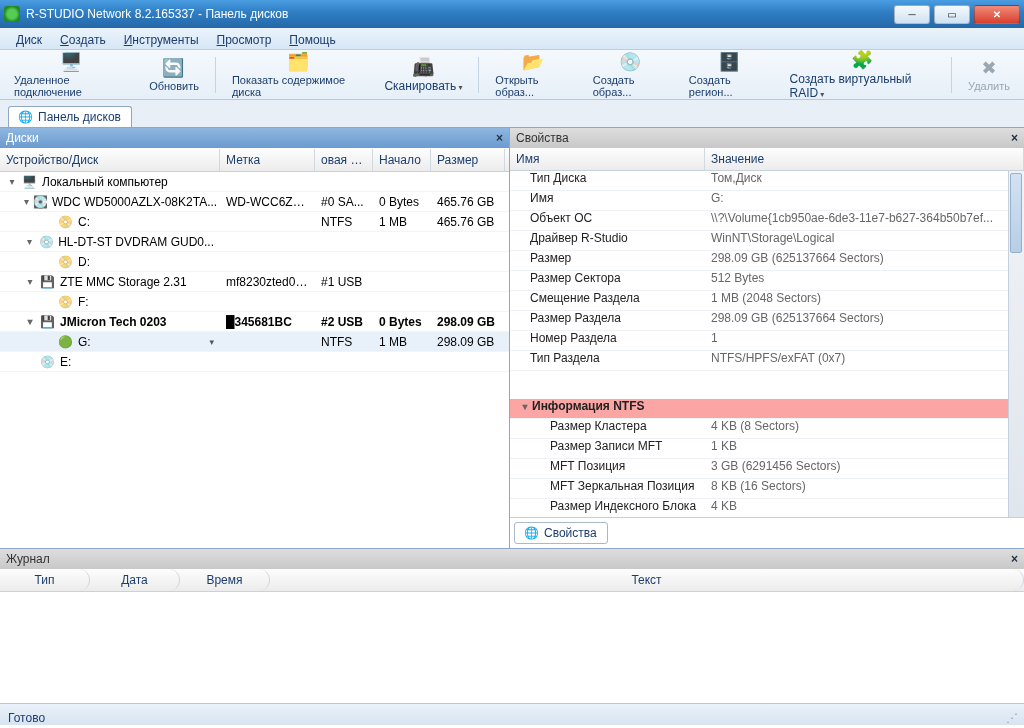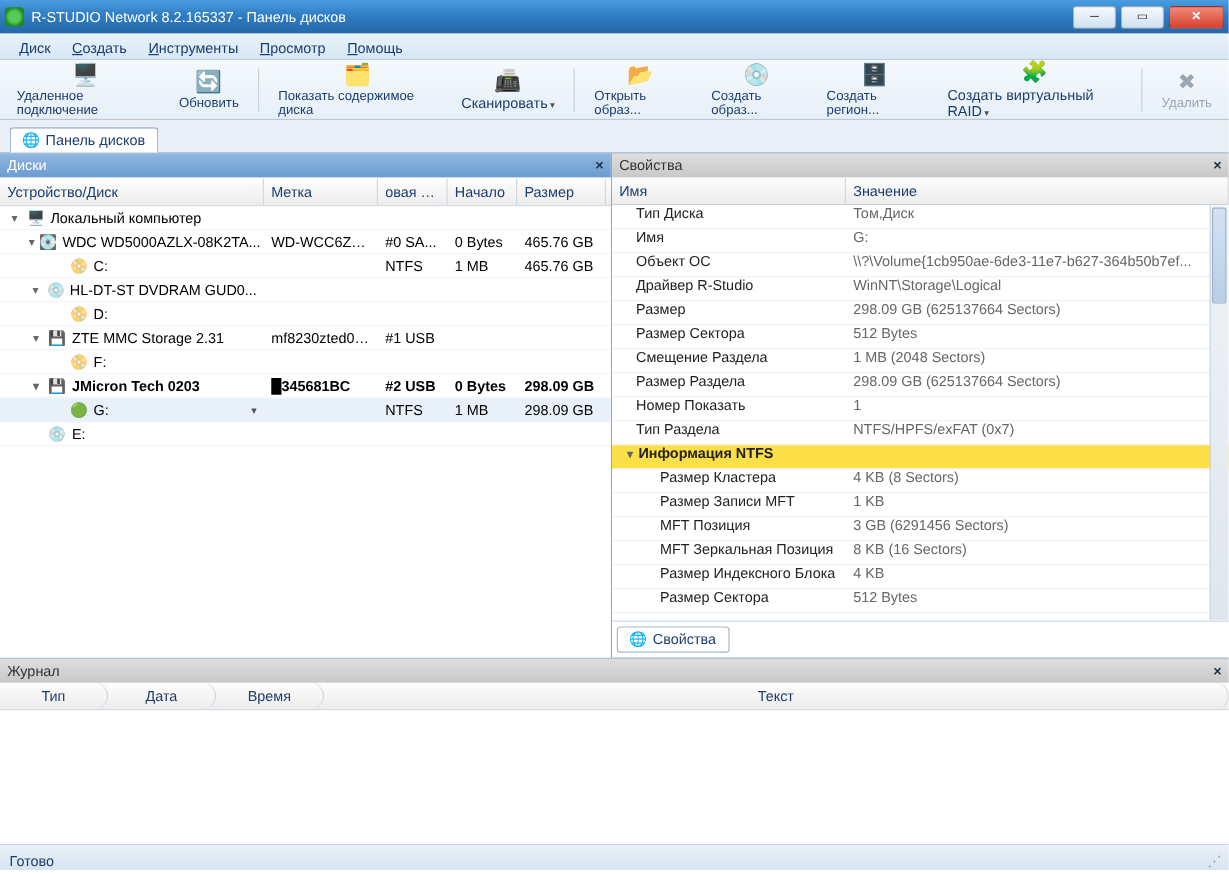--- a/index.html
+++ b/index.html
@@ -59,21 +59,21 @@
 
 .propcols{ display:flex; background:linear-gradient(#fdfdfd,#ececec); border-bottom:1px solid #c8d2dd; }
 .propcols div{ padding:4px 6px; border-right:1px solid #d0d8e0; color:#1c3d6e;}
 .pname{ width:195px;} .pval{flex:1;}
 .propbody{ flex:1; overflow:auto; background:#fff; position:relative;}
 .prow{ display:flex; height:20px; border-bottom:1px solid #eef1f5;}
 .prow .pn{ width:195px; padding-left:20px; color:#222;}
 .prow.section .pn{ padding-left:10px; font-weight:bold;}
 .prow.ind .pn{ padding-left:40px;}
 .prow .pv{ flex:1; color:#666; padding-left:6px; overflow:hidden; text-overflow:ellipsis; white-space:nowrap;}
-.prow.section{ background:#fde047; }
+.prow.section{ background:#fca5a5;margin-top:28px; }
 .prow .pexp{ width:10px; text-align:center; font-size:10px; color:#666; display:inline-block; margin-right:2px;}
 .prop-dd{ margin-left:auto; padding-right:6px; font-size:9px; color:#555;}
 .subtabs{ padding:4px; border-top:1px solid #c0d0e0;}
 .subtab{ display:inline-flex; align-items:center; gap:5px; background:#fff; border:1px solid #aab8c8; border-radius:3px; padding:3px 10px; color:#1c3d6e;}
 .scrollstub{ position:absolute; right:0; top:0; bottom:0; width:16px; background:linear-gradient(#f0f3f7,#e0e6ee); border-left:1px solid #c6d0dc;}
 .scrollthumb{ position:absolute; right:2px; top:2px; width:12px; height:80px; background:linear-gradient(#d4e2f2,#b7cee6); border:1px solid #96b0cc; border-radius:2px;}
 
 
 .logpane{ border-top:1px solid #8ea8c3; height:155px; display:flex; flex-direction:column;}
 .loghead{ display:flex; background:linear-gradient(#fdfdfd,#ececec); border-bottom:1px solid #c8d2dd;}
@@ -320,21 +320,21 @@
         </div>
         <div class="prow">
           <div class="pn">Смещение Раздела</div>
           <div class="pv">1 MB (2048 Sectors)</div>
         </div>
         <div class="prow">
           <div class="pn">Размер Раздела</div>
           <div class="pv">298.09 GB (625137664 Sectors)</div>
         </div>
         <div class="prow">
-          <div class="pn">Номер Показать</div>
+          <div class="pn">Номер Раздела</div>
           <div class="pv">1</div>
         </div>
         <div class="prow">
           <div class="pn">Тип Раздела</div>
           <div class="pv">NTFS/HPFS/exFAT (0x7)</div>
         </div>
         <div class="prow section">
           <div class="pn"><span class="pexp">▾</span>Информация NTFS</div>
           <div class="pv"></div>
         </div>

